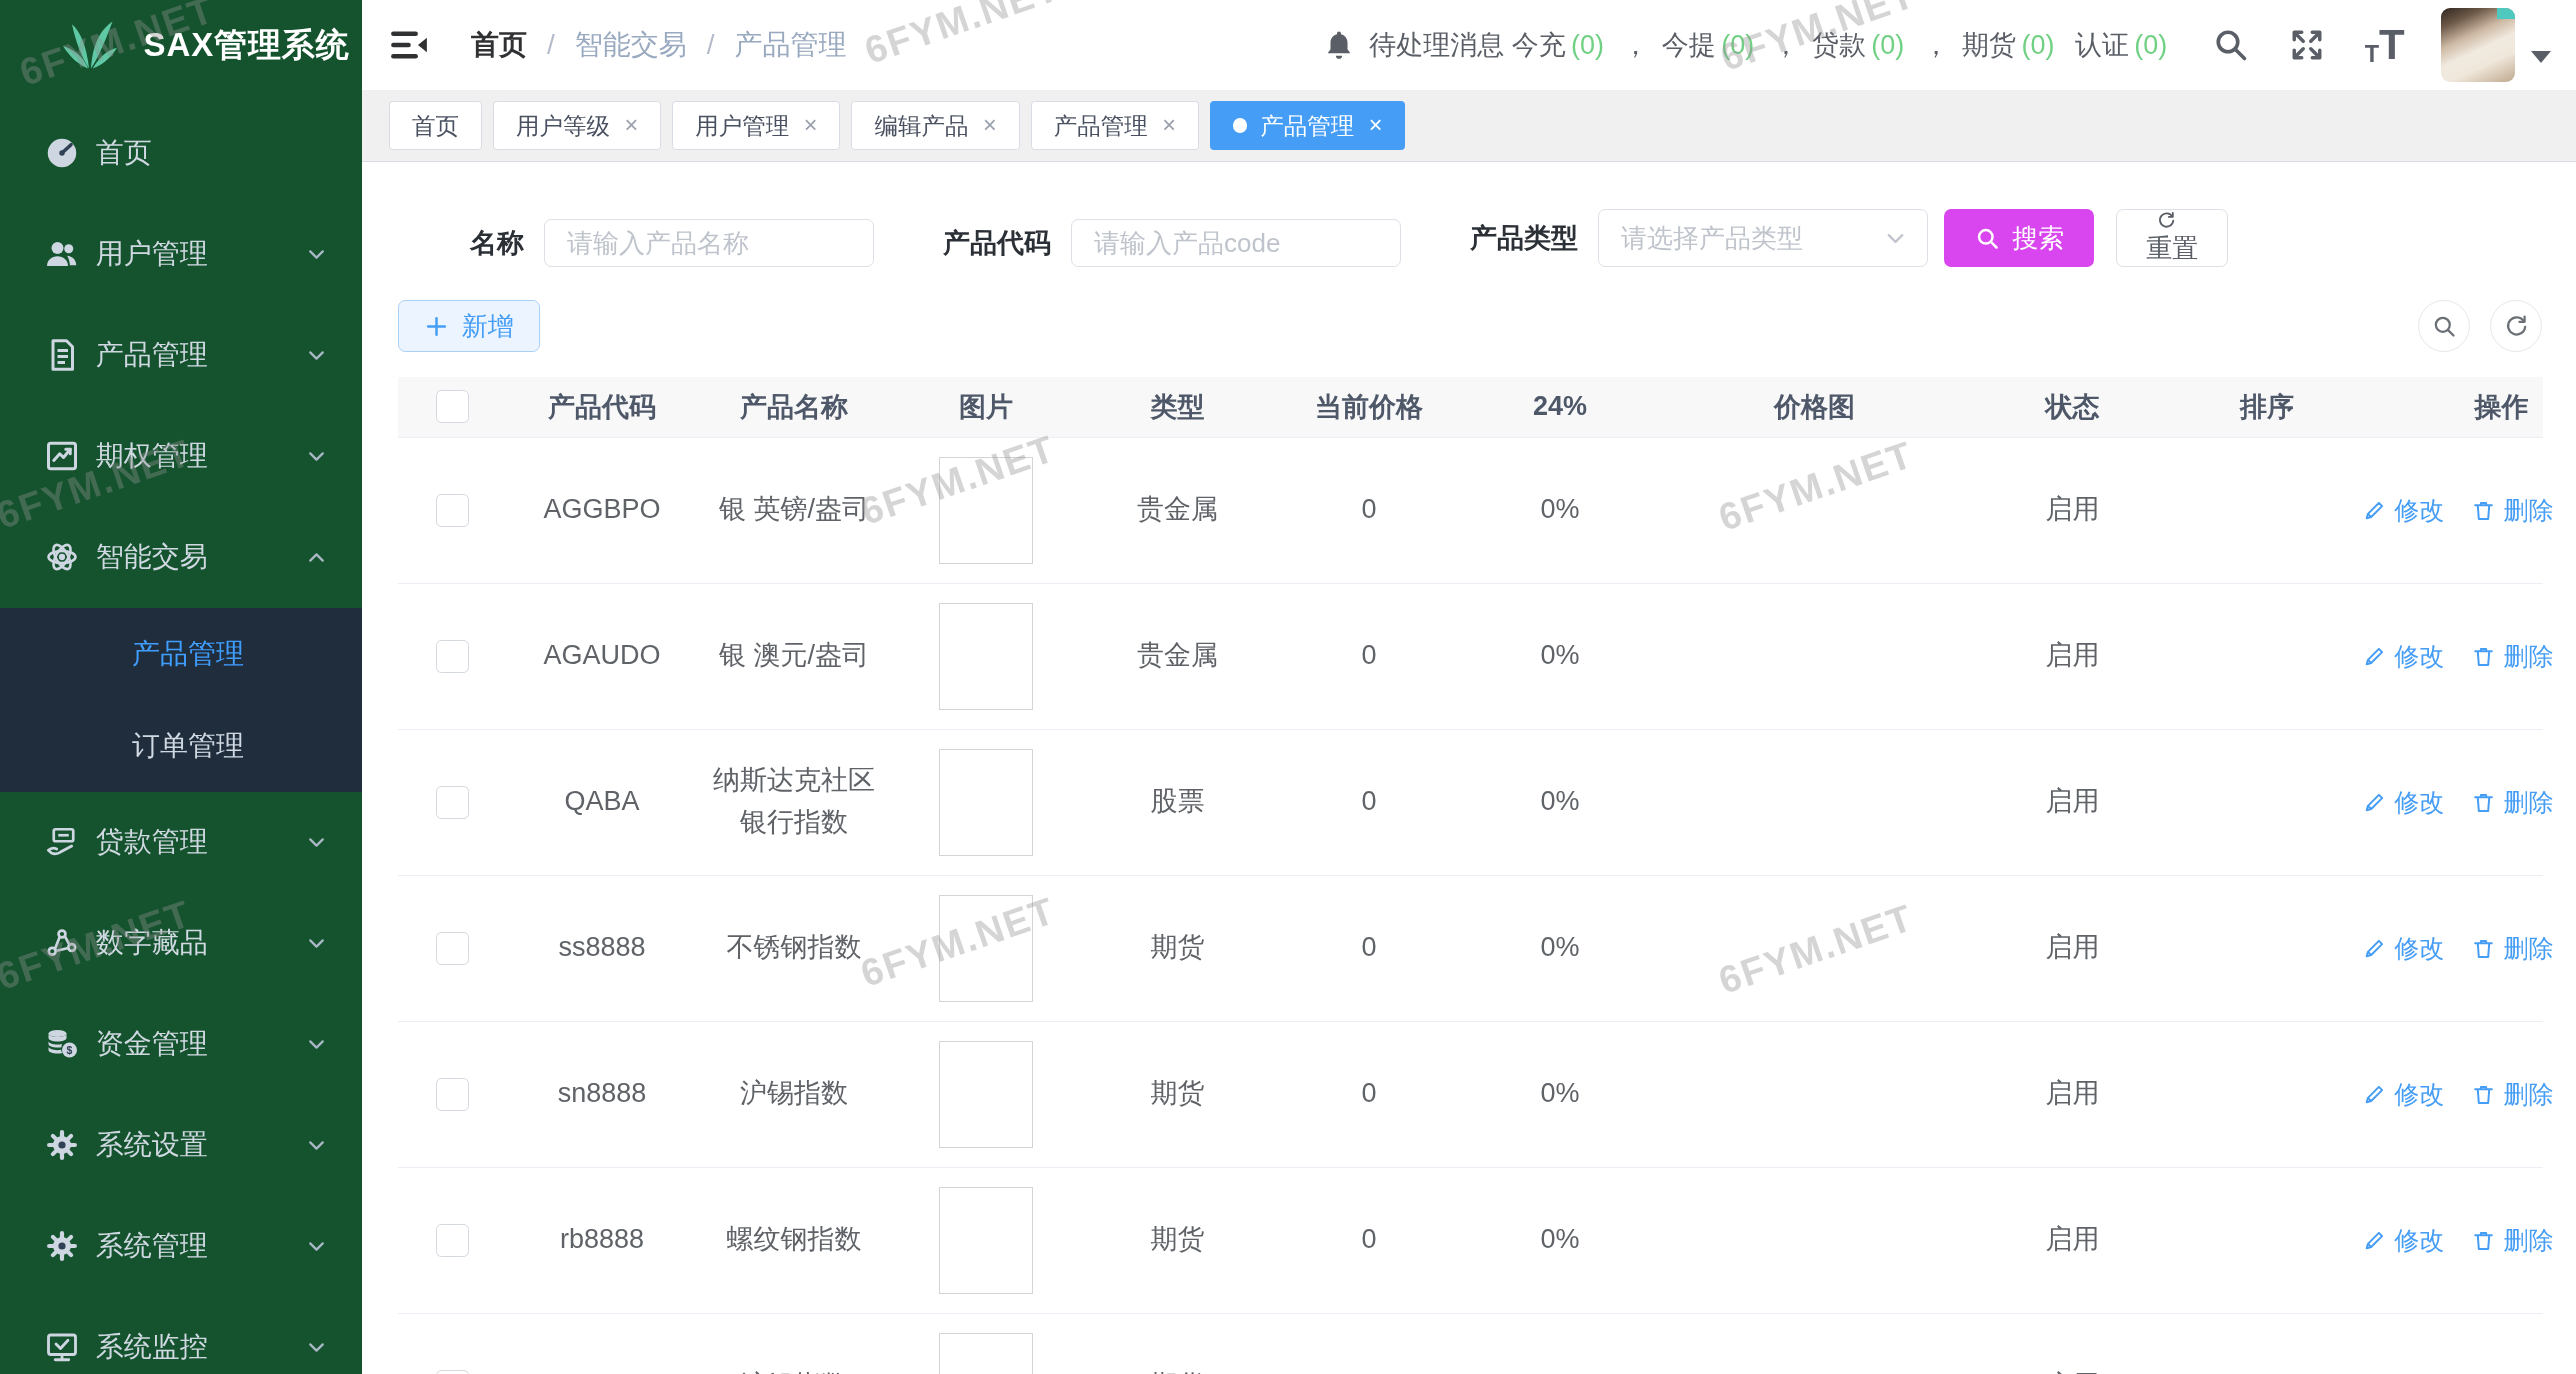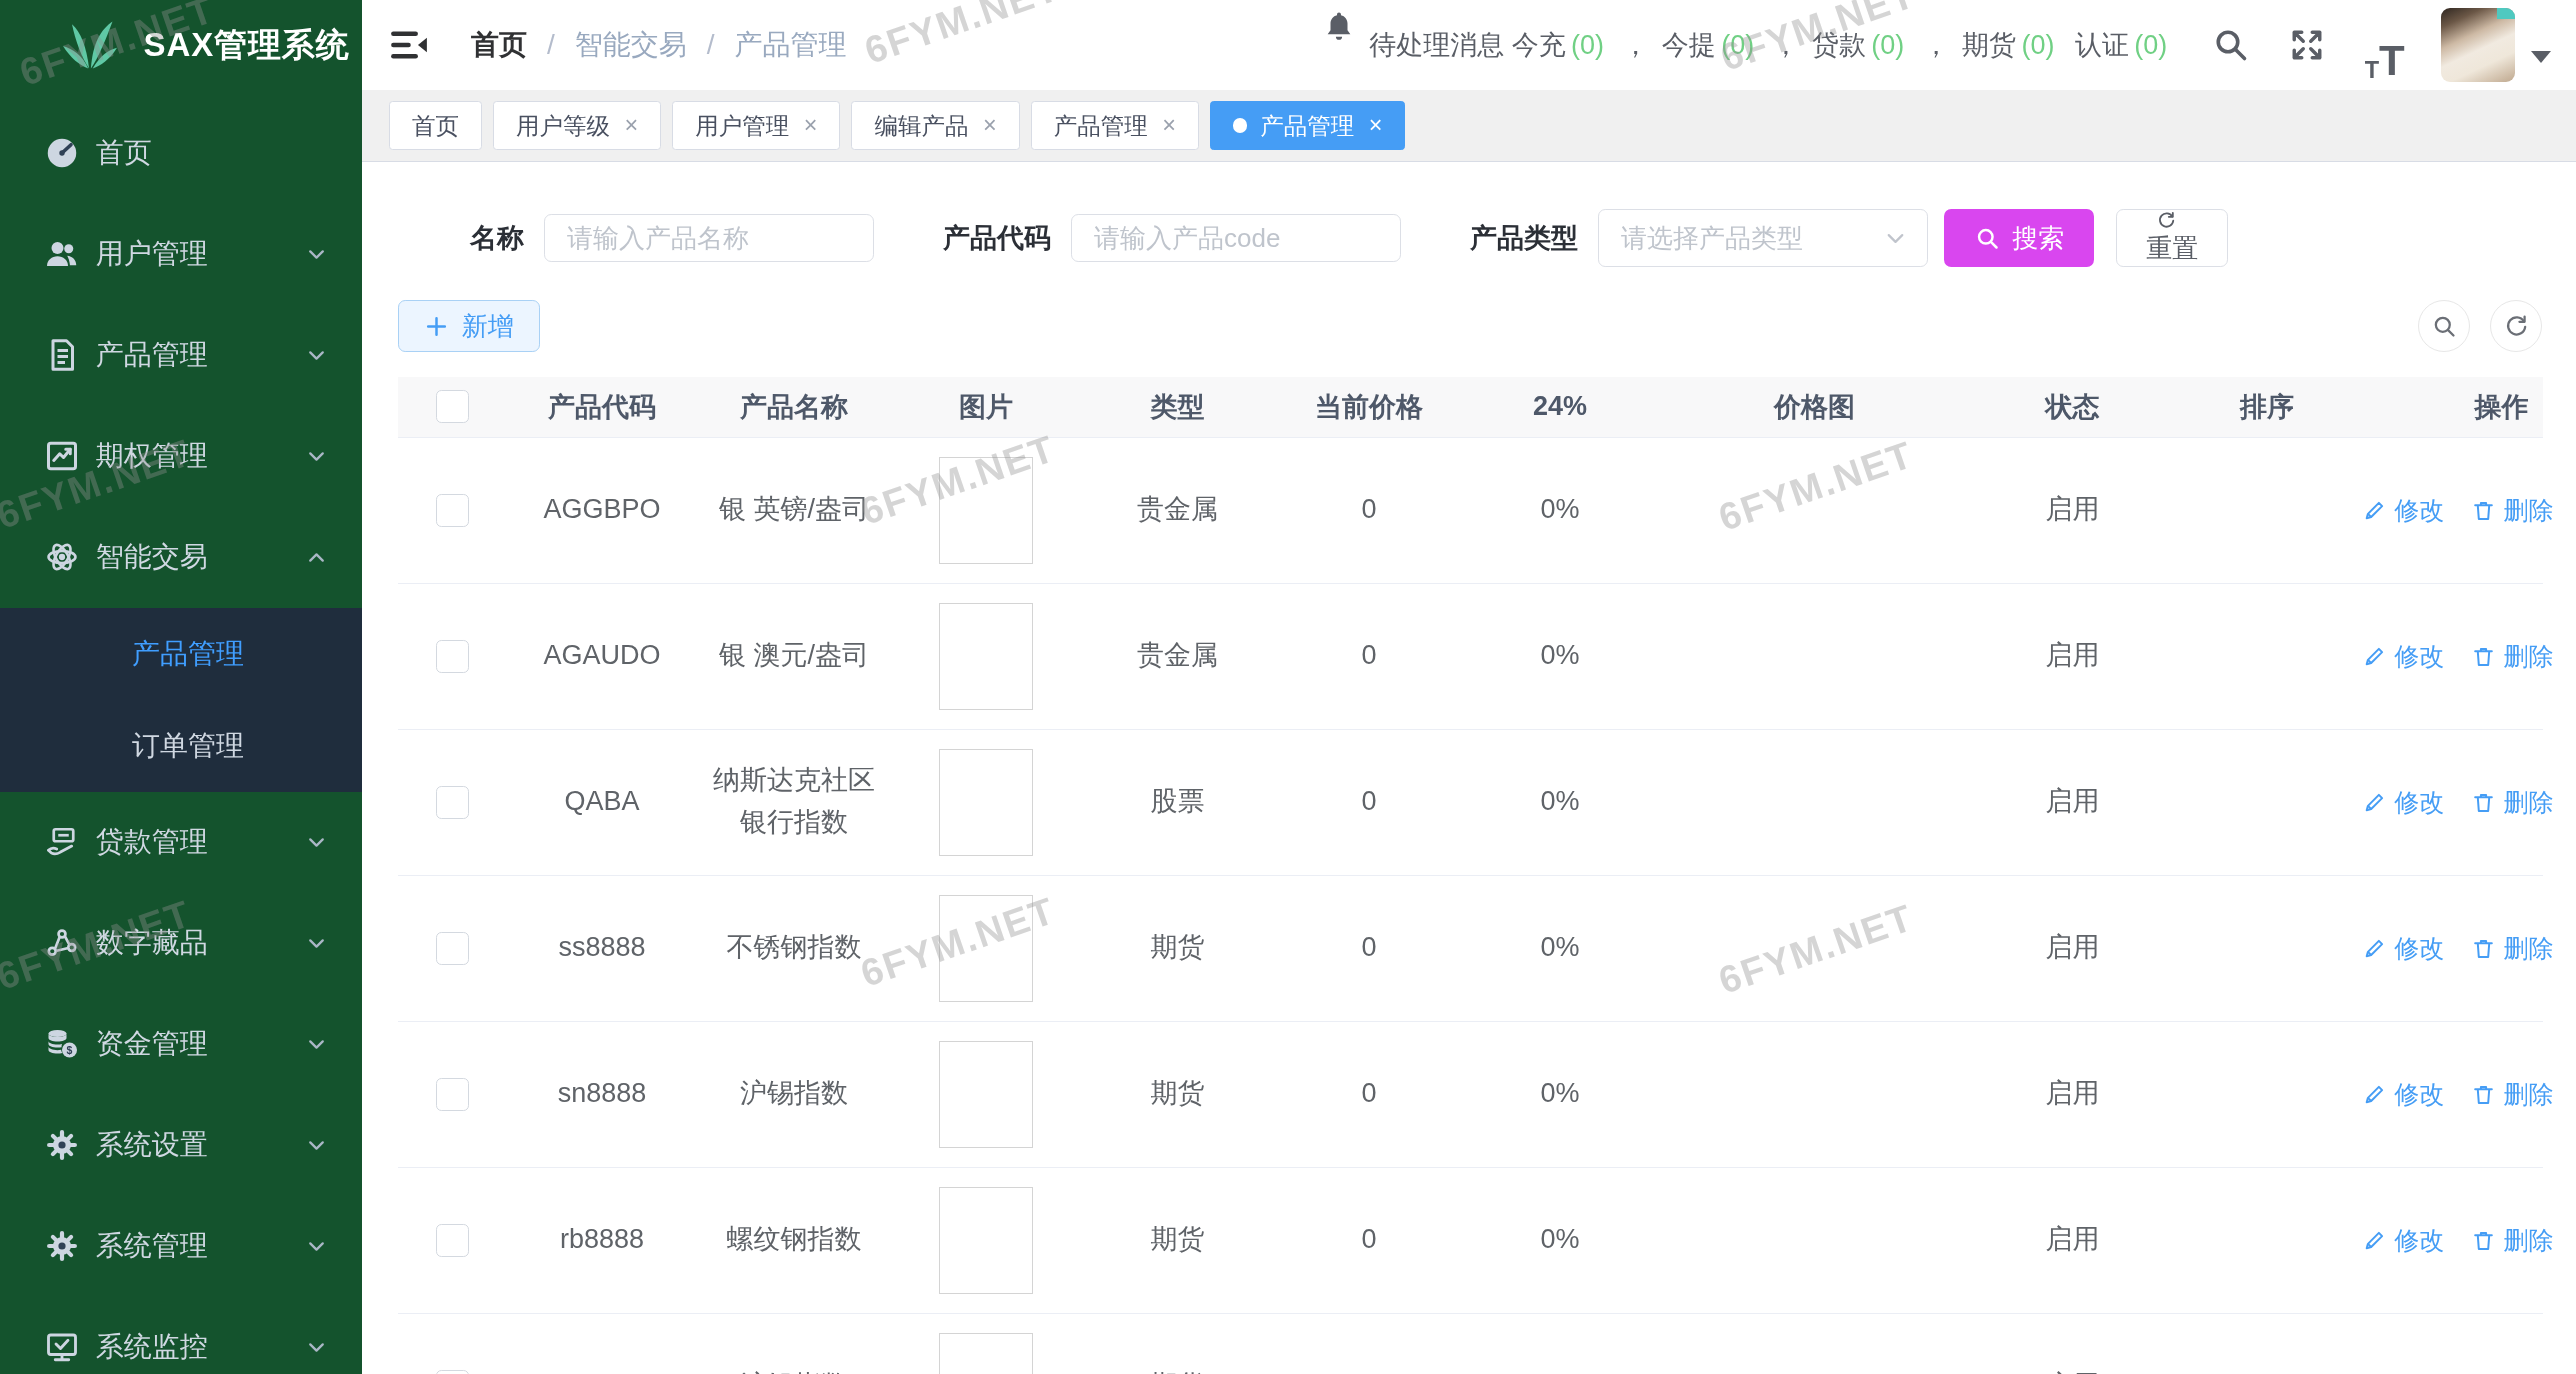--- a/index.html
+++ b/index.html
@@ -50,21 +50,21 @@
 
   
   .navbar { height:90px; background:#fff; display:flex; align-items:center; padding:0 25px 0 27px; }
   .hamburger { display:flex; align-items:center; cursor:pointer; color:#303133; }
   .hamburger svg { width:40px; height:34px; }
   .breadcrumb { display:flex; align-items:center; margin-left:42px; font-size:28px; }
   .bc-item-current { color:#303133; font-weight:600; }
   .bc-sep { color:#b4bccc; margin:0 20px; font-weight:400; }
   .bc-item { color:#99a9bf; }
 
-  .nav-right { margin-left:auto; display:flex; }
+  .nav-right { margin-left:auto; display:flex; align-items:center; }
   .bell { display:flex; color:#5a5e66; margin-right:12.7px; }
   .bell svg { width:34px; height:36px; }
   .notif { font-size:27px; color:#5a5e66; display:flex; align-items:center; white-space:pre; }
   .notif .cnt { color:#70d084; margin:0 5.4px; }
   .notif .sep { color:#5a5e66; margin:0 12.7px; }
   .nav-icon { display:flex; align-items:center; color:#5a5e66; margin-left:40px; cursor:pointer; }
   .nav-icon svg { width:36px; height:36px; }
   .fontsize-icon { display:flex; align-items:flex-end; color:#5a5e66; font-weight:700; }
   .fs-small { font-size:23.5px; line-height:1; }
   .fs-big { font-size:42px; line-height:1; }
@@ -87,21 +87,21 @@
     display:flex; align-items:center; padding:0 22px; font-size:23.5px; color:#495060; cursor:pointer;
   }
   .tab .tab-close { margin-left:14.5px; font-size:23.5px; color:#9aa1ad; line-height:1; }
   .tab.active { background:#459df5; border-color:#459df5; color:#fff; }
   .tab.active .tab-close { color:#fff; }
   .tab-dot { width:14.5px; height:14.5px; border-radius:50%; background:#fff; margin-right:12.7px; }
 
   
   .content { padding:27px 34px 0 36px; background:#fff; }
 
-  .filter-row { display:flex; align-items:center; padding-left:72px; margin-top:20px; }
+  .filter-row { display:flex; align-items:flex-end; padding-left:72px; margin-top:20px; }
   .f-label { font-size:27px; font-weight:700; color:#2b2f36; margin-right:20px; white-space:nowrap; }
   .f-input {
     width:330px; height:48px; border:1.8px solid #dcdfe6; border-radius:7.2px;
     padding:0 22px; font-size:26px; color:#606266; background:#fff; outline:none;
     font-family:inherit;
   }
   .f-input::placeholder { color:#bfc4cc; }
   .f-group { display:flex; align-items:center; margin-right:69px; }
   .f-select {
     width:330px; height:58px; border:1.8px solid #dcdfe6; border-radius:7.2px;

